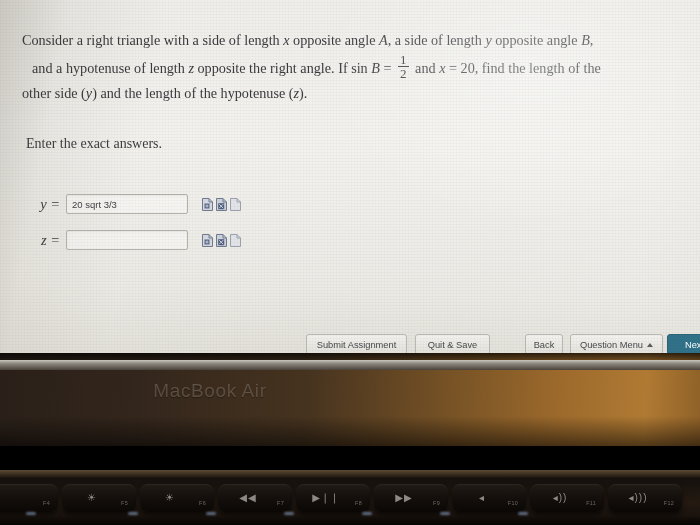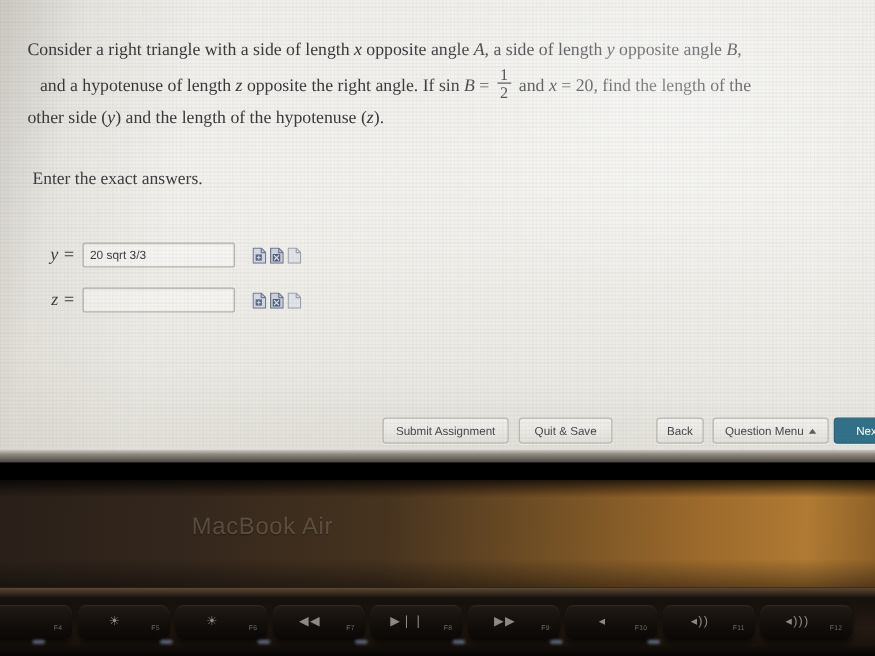--- a/index.html
+++ b/index.html
@@ -198,21 +198,21 @@
   
   #bezel-edge {
     position: absolute;
     left: 0; top: 360px;
     width: 700px; height: 10px;
     background: linear-gradient(180deg, #c9c6bd 0%, #8d8980 35%, #4a433c 100%);
     z-index: 8;
   }
   #bezel {
     position: absolute;
-    left: 0; top: 384px;
+    left: 0; top: 353px;
     width: 700px; height: 93px;
     background:
       linear-gradient(92deg,
         #2a2019 0%,
         #33261c 20%,
         #46331f 44%,
         #7b5526 66%,
         #9d6a2c 80%,
         #b07a33 92%,
         #8f6128 100%),

